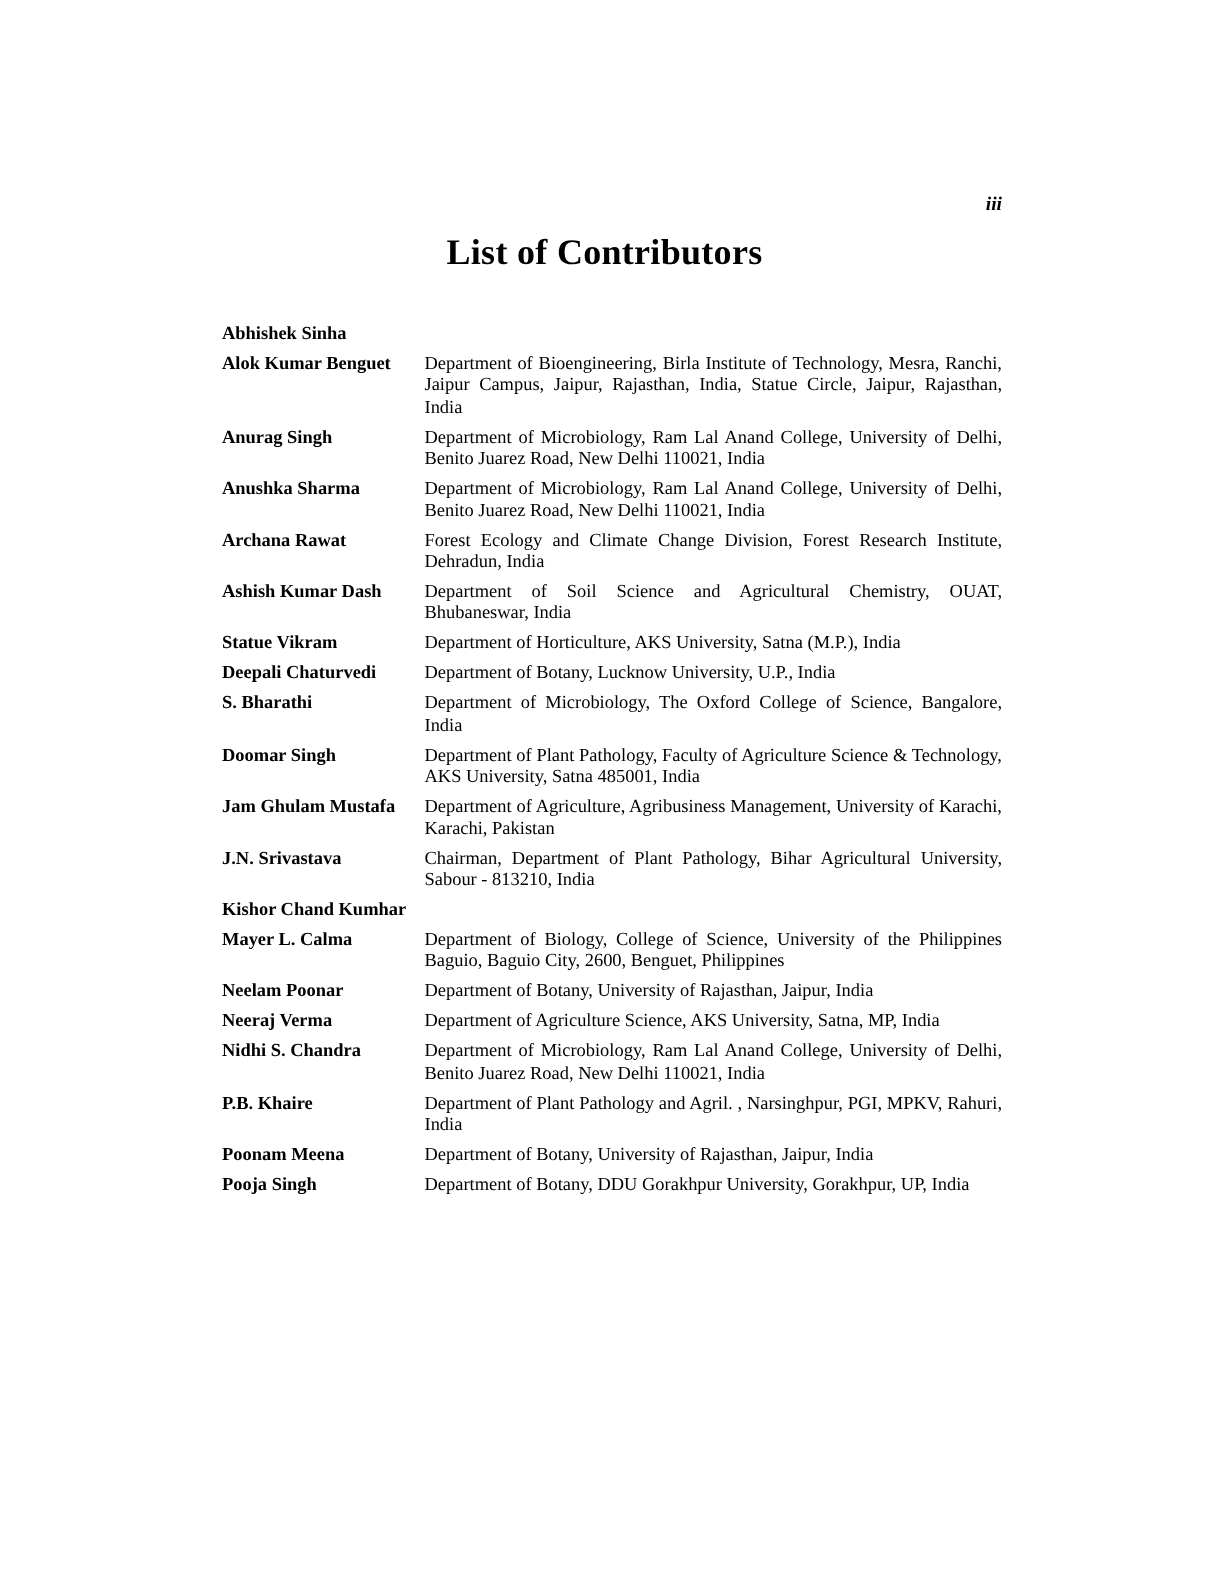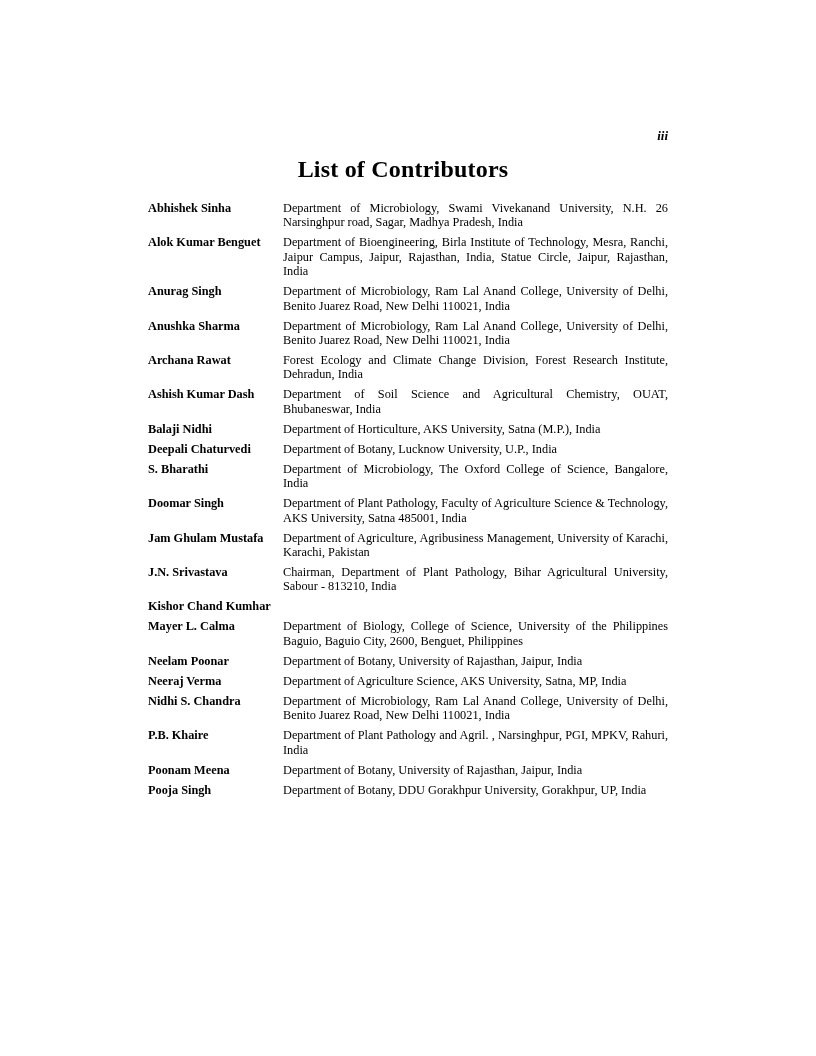--- a/index.html
+++ b/index.html
@@ -35,21 +35,21 @@
     left: 143px;
     width: 520px;
     text-align: center;
     font-size: 24px;
     font-weight: bold;
     line-height: 30px;
     letter-spacing: 0.2px;
   }
   .contributors {
     position: absolute;
-    top: 201px;
+    top: 215px;
     left: 148px;
     width: 520px;
   }
   .row {
     display: flex;
     align-items: flex-start;
     margin-bottom: 5.6px;
   }
   .name {
     flex: 0 0 135px;
@@ -71,21 +71,20 @@
 <body>
 
 <div class="page">
   <div class="page-number">iii</div>
 
   <h1 class="doc-title">List of Contributors</h1>
 
   <div class="contributors" id="contributors-list">
   <div class="row">
     <div class="name">Abhishek Sinha</div>
-    <div class="affiliation">Department of Microbiology, Swami Vivekanand University, N.H. 26 Narsinghpur road, Sagar, Madhya Pradesh, India</div>
   </div>
 
   <div class="row">
     <div class="name">Alok Kumar Benguet</div>
     <div class="affiliation">Department of Bioengineering, Birla Institute of Technology, Mesra, Ranchi, Jaipur Campus, Jaipur, Rajasthan, India, Statue Circle, Jaipur, Rajasthan, India</div>
   </div>
 
   <div class="row">
     <div class="name">Anurag Singh</div>
     <div class="affiliation">Department of Microbiology, Ram Lal Anand College, University of Delhi, Benito Juarez Road, New Delhi 110021, India</div>
@@ -100,21 +99,21 @@
     <div class="name">Archana Rawat</div>
     <div class="affiliation">Forest Ecology and Climate Change Division, Forest Research Institute, Dehradun, India</div>
   </div>
 
   <div class="row">
     <div class="name">Ashish Kumar Dash</div>
     <div class="affiliation">Department of Soil Science and Agricultural Chemistry, OUAT, Bhubaneswar, India</div>
   </div>
 
   <div class="row">
-    <div class="name">Balaji Nidhi</div>
+    <div class="name">Statue Vikram</div>
     <div class="affiliation">Department of Horticulture, AKS University, Satna (M.P.), India</div>
   </div>
 
   <div class="row">
     <div class="name">Deepali Chaturvedi</div>
     <div class="affiliation">Department of Botany, Lucknow University, U.P., India</div>
   </div>
 
   <div class="row">
     <div class="name">S. Bharathi</div>

